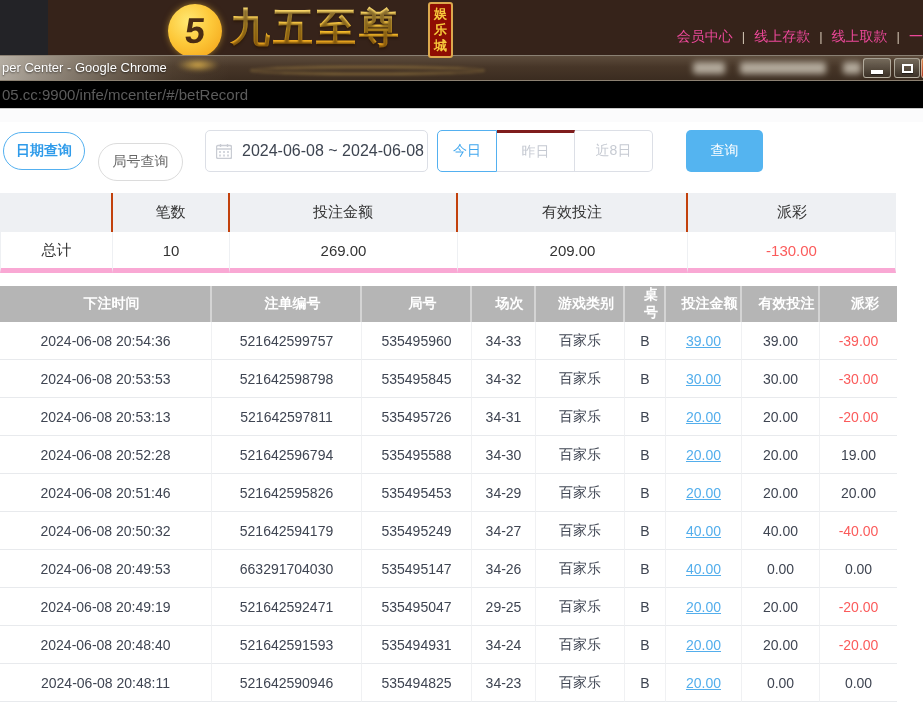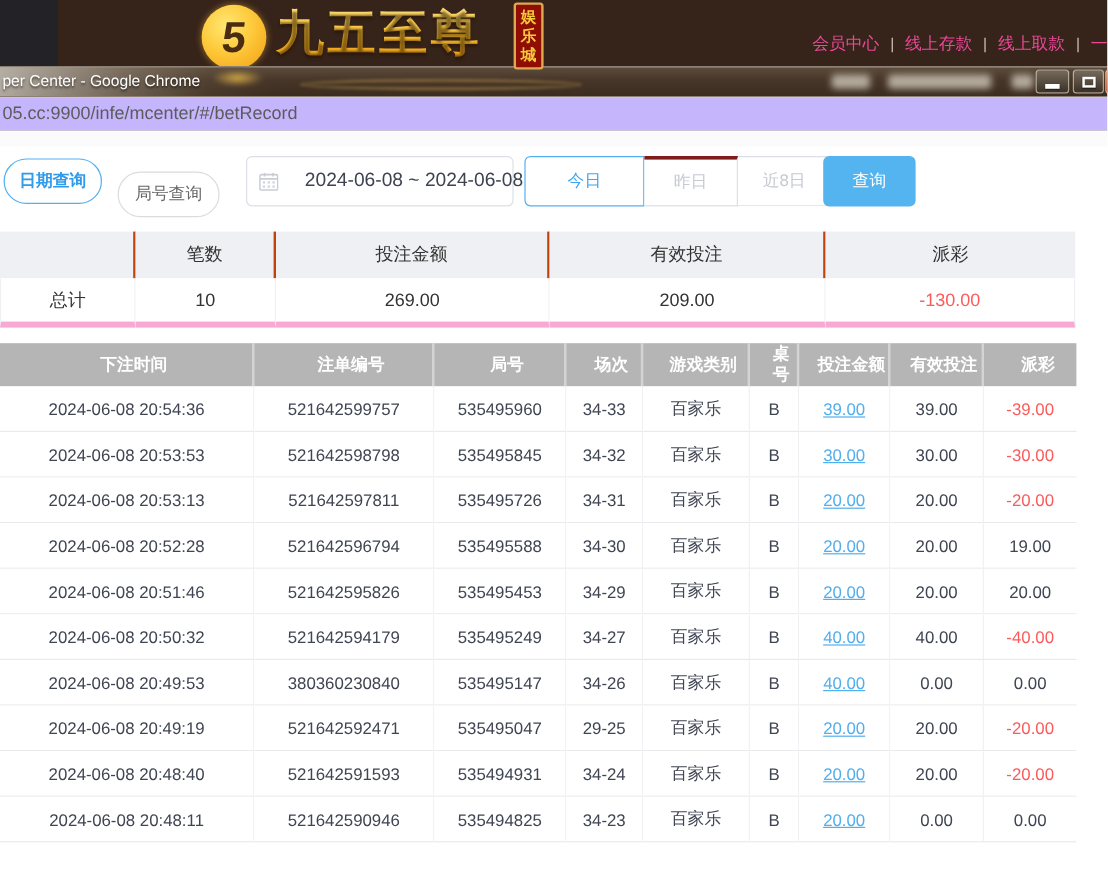--- a/index.html
+++ b/index.html
@@ -50,40 +50,40 @@
   .win-btn { position:absolute; top:2px; height:20px; border:1px solid rgba(220,215,200,.65);
     border-radius:3px; background:linear-gradient(180deg, rgba(120,110,95,.9), rgba(60,50,40,.9));
     display:flex; align-items:center; justify-content:center; cursor:pointer; }
   .btn-min { left:863px; width:28px; }
   .btn-max { left:894px; width:26px; }
   .btn-close { left:921px; width:14px; background:linear-gradient(180deg,#e08a4e,#b33a22); }
   .glyph-min { width:12px; height:4px; background:#fff; margin-top:8px; box-shadow:0 1px 1px rgba(0,0,0,.5); }
   .glyph-max { width:11px; height:9px; border:2px solid #fff; box-shadow:0 1px 1px rgba(0,0,0,.5); }
 
   
-  .addressbar { position:absolute; top:81px; left:0; width:923px; height:28px; background:#c4b5fd;
+  .addressbar { position:absolute; top:81px; left:0; width:923px; height:28px; background:#000000;
     border-bottom:1px solid #c9c9c9; display:flex; align-items:center; }
   .url-text { font-size:15px; color:#5c5c5c; padding-left:2px; white-space:nowrap; }
   .below-address { position:absolute; top:110px; left:0; width:923px; height:12px; background:#fbfbfc; }
 
   
   .toolbar { position:absolute; top:132px; left:0; width:923px; height:42px; }
   .pill { position:absolute; top:0; height:38px; border-radius:19px; background:#fff;
     display:flex; align-items:center; justify-content:center; font-size:14px; cursor:pointer; }
   .pill-active { left:3px; width:82px; border:1px solid #53b0f0; color:#2f9bea; font-weight:bold; }
   .pill-idle { left:98px; width:85px; border:1px solid #dcdcdc; color:#666;margin-top:11px; }
   .date-input { position:absolute; top:-2px; left:205px; width:223px; height:42px;
     border:1px solid #dcdfe6; border-radius:5px; background:#fff; display:flex; align-items:center;
-    padding:0 10px; cursor:pointer;gap:12px; }
+    padding:0 10px; cursor:pointer; }
   .cal-icon { width:16px; height:15px; margin-right:10px; flex:0 0 auto; }
   .date-text { font-size:16px; color:#3d4450; white-space:nowrap; }
   .btn-group { position:absolute; top:-2px; left:437px; height:42px; display:flex; }
   .gbtn { height:42px; display:flex; align-items:center; justify-content:center;
     font-size:14px; background:#fff; cursor:pointer; }
-  .gbtn-active { width:100px; border:1px solid #53b0f0; border-radius:5px 0 0 5px; color:#3fa6ee; }
+  .gbtn-active { width:60px; border:1px solid #53b0f0; border-radius:5px 0 0 5px; color:#3fa6ee; }
   .gbtn-mid { width:78px; border-top:3px solid #7f1d1d; border-bottom:1px solid #dcdfe6;
     border-right:1px solid #dcdfe6; color:#c6cad2; }
   .gbtn-end { width:78px; border-top:1px solid #dcdfe6; border-bottom:1px solid #dcdfe6;
     border-right:1px solid #dcdfe6; border-radius:0 5px 5px 0; color:#c6cad2; }
   .query-btn { position:absolute; top:-2px; left:686px; width:77px; height:42px;
     background:#54b4f0; border:none; border-radius:5px; color:#fff; font-size:14px;
     display:flex; align-items:center; justify-content:center; cursor:pointer; }
 
   
   .summary-table { position:absolute; top:193px; left:0; width:896px;
@@ -299,21 +299,21 @@
           <td>535495249</td>
           <td>34-27</td>
           <td>百家乐</td>
           <td>B</td>
           <td><span class="amt-link">40.00</span></td>
           <td>40.00</td>
           <td class="neg">-40.00</td>
         </tr>
         <tr>
           <td>2024-06-08 20:49:53</td>
-          <td>380360230840</td>
+          <td>663291704030</td>
           <td>535495147</td>
           <td>34-26</td>
           <td>百家乐</td>
           <td>B</td>
           <td><span class="amt-link">40.00</span></td>
           <td>0.00</td>
           <td>0.00</td>
         </tr>
         <tr>
           <td>2024-06-08 20:49:19</td>

